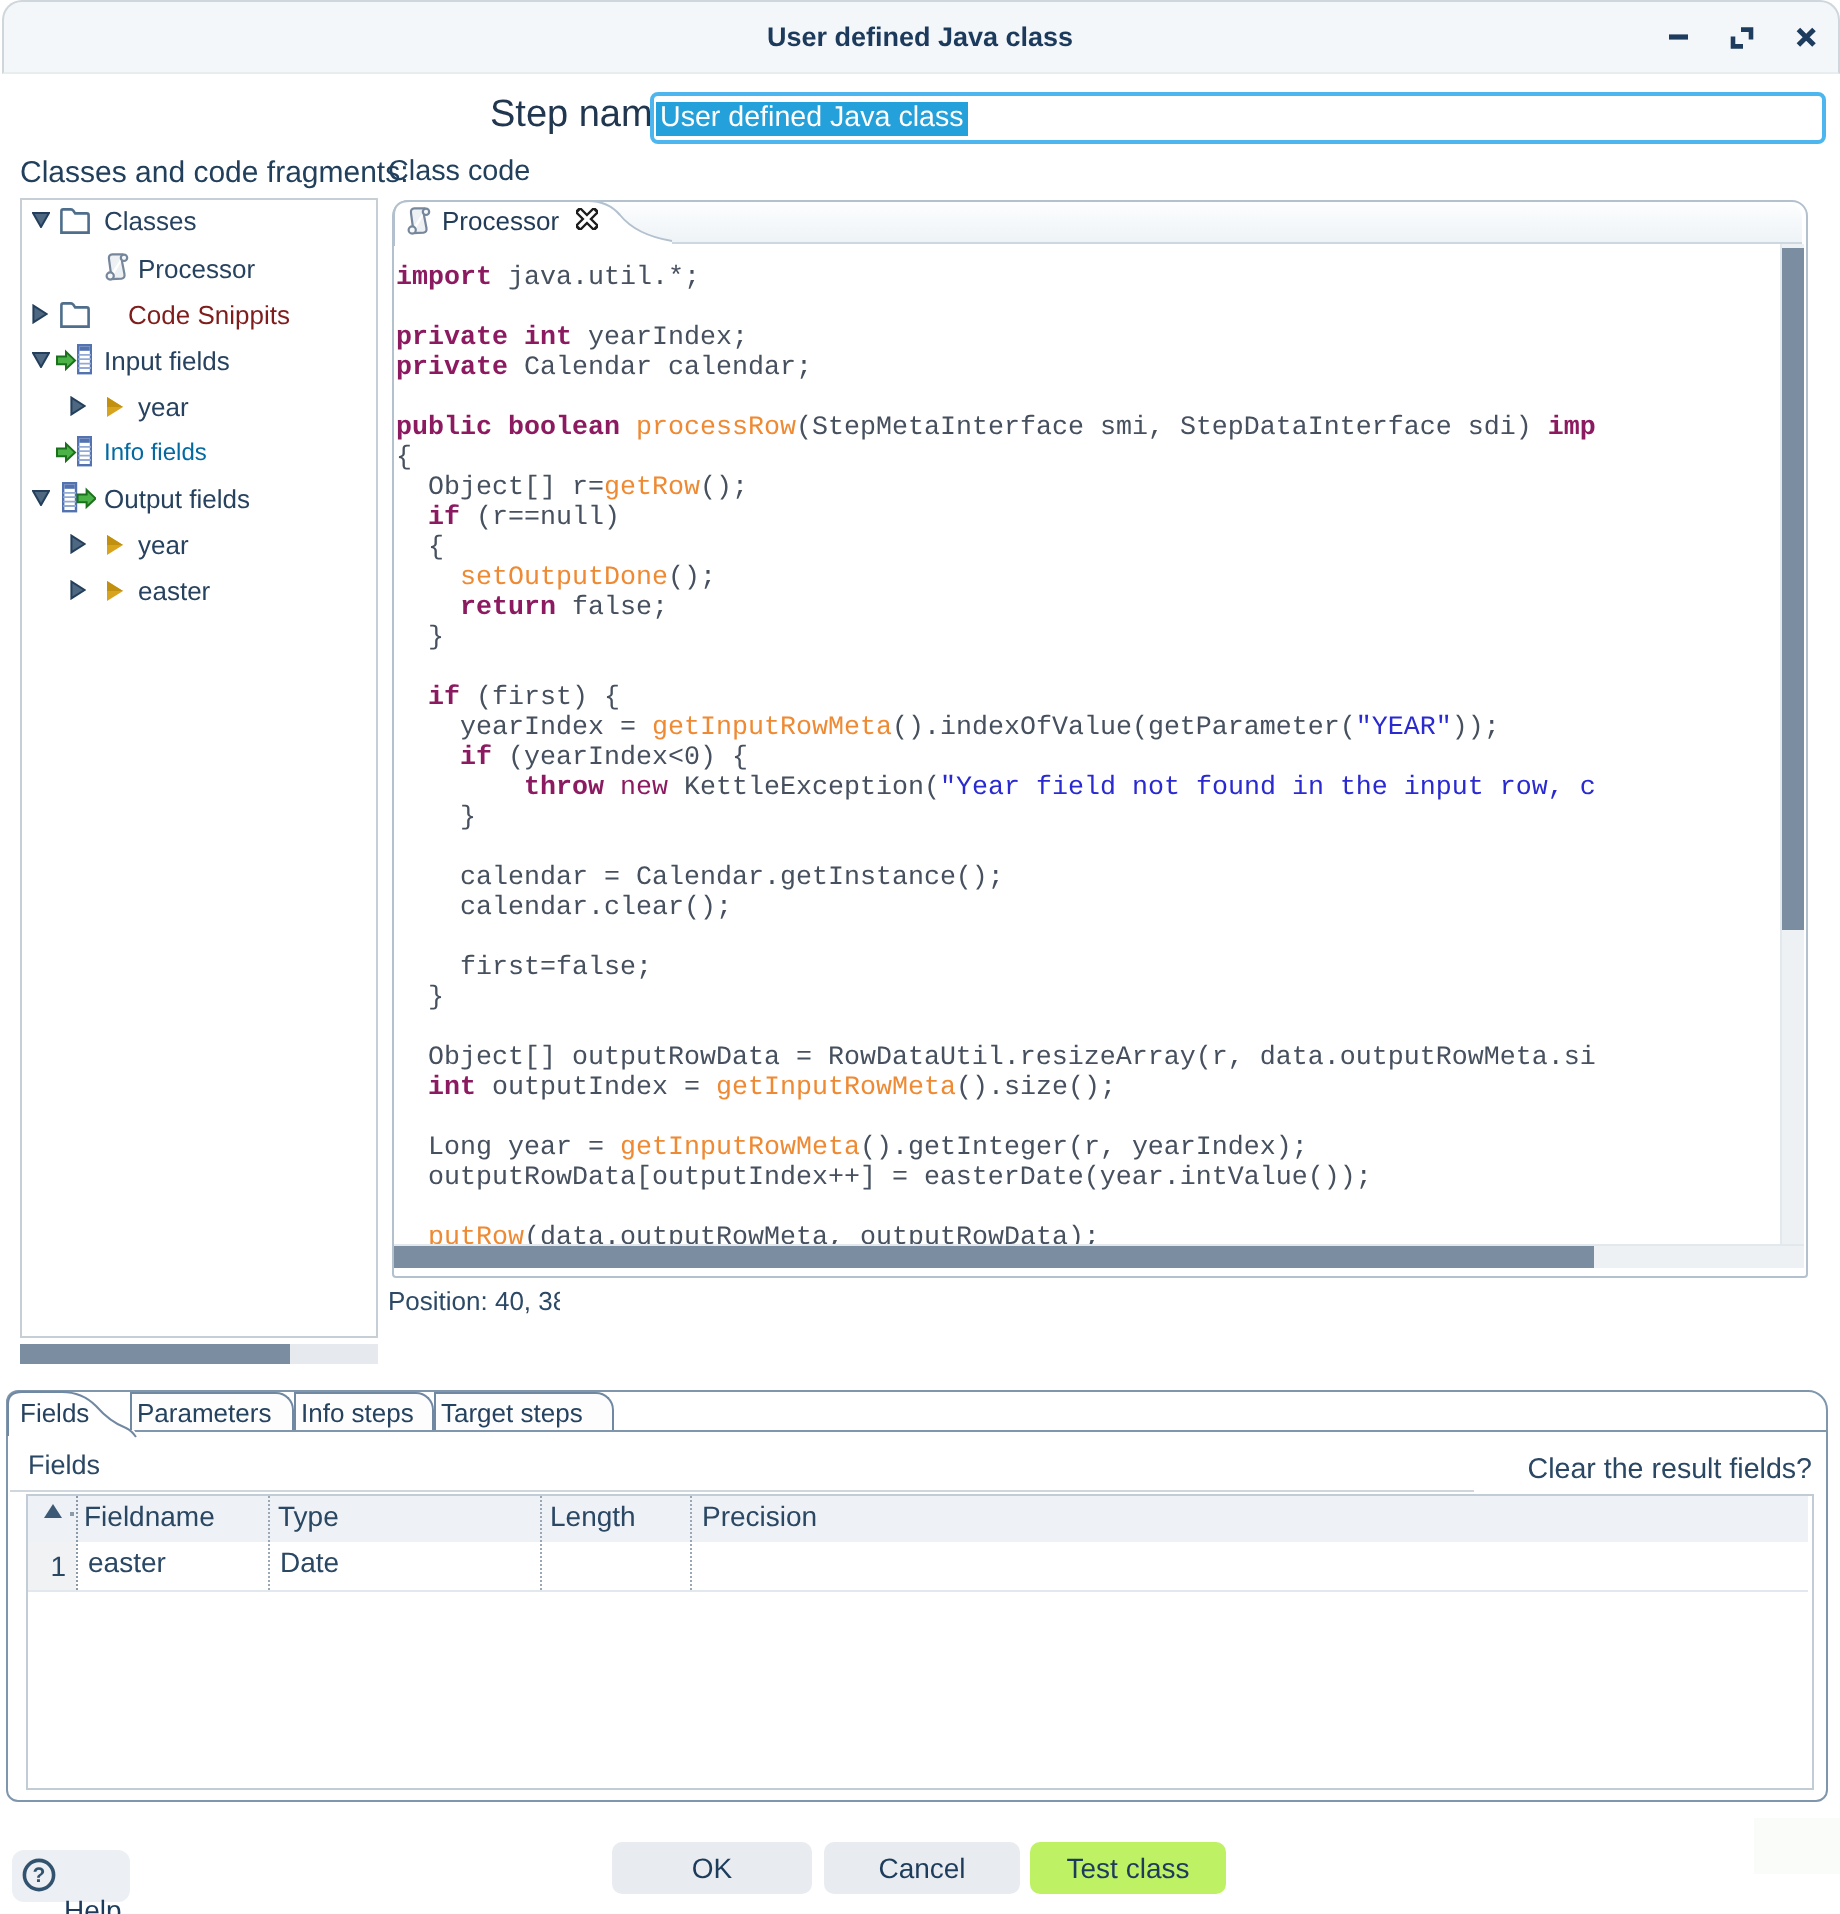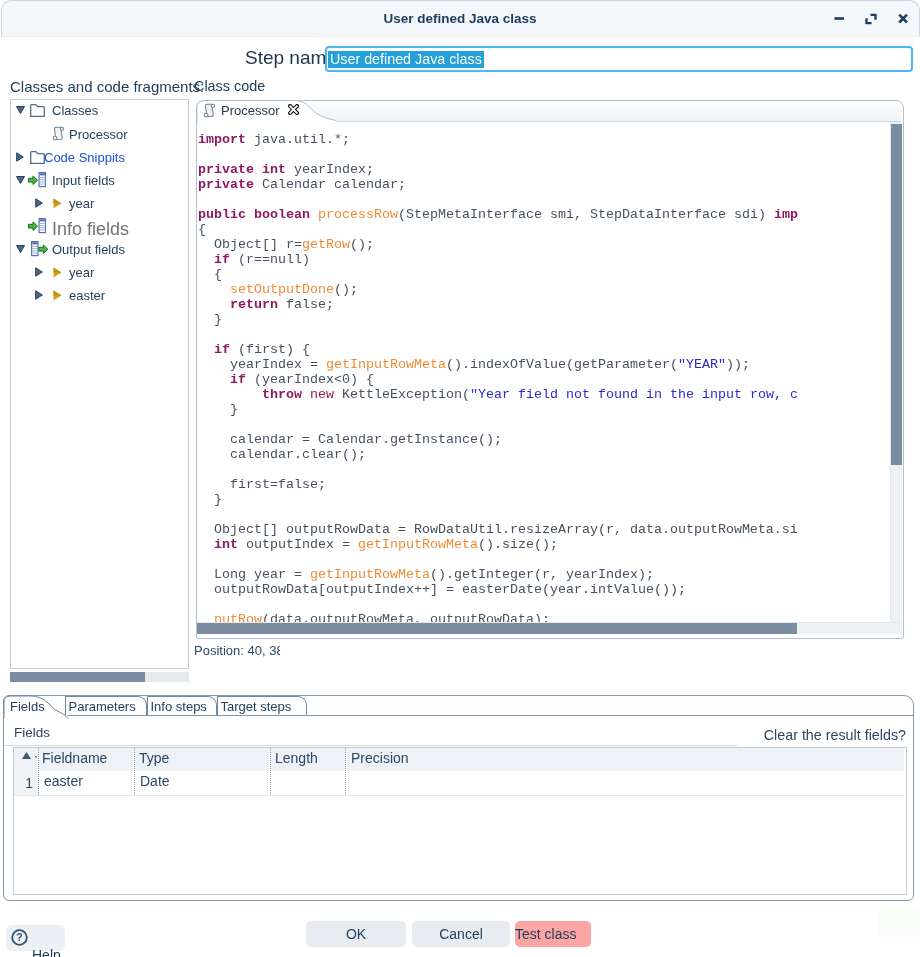--- a/index.html
+++ b/index.html
@@ -42,21 +42,21 @@
       <circle cx="11" cy="2.9" r="1.6" fill="#f6f8fa" stroke="#76879c" stroke-width="1.1"></circle>
       <circle cx="4.1" cy="12" r="1.8" fill="#f6f8fa" stroke="#76879c" stroke-width="1.1"></circle>
     </svg>
     <div class="abs" style="left:69px;top:127px;font-size:13px;color:#27425f;">Processor</div>
     <svg class="abs" style="left:16px;top:152px" width="8" height="10" viewBox="0 0 8 10">
       <path d="M0.7 0.8 L7.3 5 L0.7 9.2 Z" fill="#4d6880" stroke="#243f5c" stroke-width="1"></path>
     </svg>
     <svg class="abs" style="left:30px;top:151px" width="15" height="13" viewBox="0 0 15 13">
       <path d="M0.7 12.3 L0.7 1.6 Q0.7 0.7 1.6 0.7 L5.5 0.7 Q6.2 0.7 6.6 1.3 L7.6 2.7 L13.4 2.7 Q14.3 2.7 14.3 3.6 L14.3 12.3 Z" fill="#ffffff" stroke="#4e6e8c" stroke-width="1.3"></path>
     </svg>
-    <div class="abs" style="left:44px;top:150px;font-size:13px;color:#1d4ed8;">Code Snippits</div>
+    <div class="abs" style="left:64px;top:150px;font-size:13px;color:#7f1d1d;">Code Snippits</div>
     <svg class="abs" style="left:16px;top:176px" width="9" height="8" viewBox="0 0 9 8">
       <path d="M0.5 0.5 L8.5 0.5 L4.5 7.5 Z" fill="#4d6880" stroke="#243f5c" stroke-width="1"></path>
     </svg>
     <svg class="abs" style="left:28px;top:172px" width="18" height="16" viewBox="0 0 18 16">
       <g transform="translate(0,1)">
         <path d="M0.5 5.3 L5 5.3 L5 2.9 L9.5 7.2 L5 11.5 L5 9.1 L0.5 9.1 Z" fill="#4bb247" stroke="#1b701b" stroke-width="1"></path>
       </g>
       <g transform="translate(10.5,0)">
         <rect x="0.6" y="0.6" width="6.4" height="14" fill="#ffffff" stroke="#5272b0" stroke-width="1.2"></rect>
         <rect x="1.2" y="1.2" width="5.2" height="2.2" fill="#5272b0"></rect>
@@ -75,21 +75,21 @@
     <svg class="abs" style="left:28px;top:218px" width="18" height="16" viewBox="0 0 18 16">
       <g transform="translate(0,1)">
         <path d="M0.5 5.3 L5 5.3 L5 2.9 L9.5 7.2 L5 11.5 L5 9.1 L0.5 9.1 Z" fill="#4bb247" stroke="#1b701b" stroke-width="1"></path>
       </g>
       <g transform="translate(10.5,0)">
         <rect x="0.6" y="0.6" width="6.4" height="14" fill="#ffffff" stroke="#5272b0" stroke-width="1.2"></rect>
         <rect x="1.2" y="1.2" width="5.2" height="2.2" fill="#5272b0"></rect>
         <path d="M0.6 5.4 H7 M0.6 7.6 H7 M0.6 9.8 H7 M0.6 12 H7" stroke="#93aad4" stroke-width="0.9"></path>
       </g>
     </svg>
-    <div class="abs" style="left:52px;top:219px;font-size:18px;color:#737373;">Info fields</div>
+    <div class="abs" style="left:52px;top:219px;font-size:12px;color:#0369a1;">Info fields</div>
     <svg class="abs" style="left:16px;top:245px" width="9" height="8" viewBox="0 0 9 8">
       <path d="M0.5 0.5 L8.5 0.5 L4.5 7.5 Z" fill="#4d6880" stroke="#243f5c" stroke-width="1"></path>
     </svg>
     <svg class="abs" style="left:30px;top:241px" width="18" height="16" viewBox="0 0 18 16">
       <g transform="translate(1,0)">
         <rect x="0.6" y="0.6" width="6.4" height="14" fill="#ffffff" stroke="#5272b0" stroke-width="1.2"></rect>
         <rect x="1.2" y="1.2" width="5.2" height="2.2" fill="#5272b0"></rect>
         <path d="M0.6 5.4 H7 M0.6 7.6 H7 M0.6 9.8 H7 M0.6 12 H7" stroke="#93aad4" stroke-width="0.9"></path>
       </g>
       <g transform="translate(8.3,1)">
@@ -230,13 +230,13 @@
 <div class="abs" style="left:877px;top:909px;width:43px;height:28px;background:#fafcfa;"></div>
 <div class="abs" style="left:6px;top:925px;width:59px;height:26px;background:#eceff3;border-radius:6px;"></div>
 <svg class="abs" style="left:11px;top:929px;" width="17" height="17" viewBox="0 0 17 17">
   <circle cx="8.5" cy="8.5" r="7.3" fill="none" stroke="#32536f" stroke-width="1.8"></circle>
   <text x="8.5" y="12" text-anchor="middle" font-family="Liberation Sans" font-size="10.5" font-weight="bold" fill="#32536f">?</text>
 </svg>
 <div class="abs" style="left:32px;top:931px;font-size:14px;color:#1d3c5c;margin-top:16px;">Help</div>
 
 <div class="abs" style="left:306px;top:921px;width:100px;height:26px;background:#e8ecf0;border-radius:5px;line-height:26px;text-align:center;font-size:14px;color:#1d3c5c;">OK</div>
 <div class="abs" style="left:412px;top:921px;width:98px;height:26px;background:#e8ecf0;border-radius:5px;line-height:26px;text-align:center;font-size:14px;color:#1d3c5c;">Cancel</div>
-<div class="abs" style="left:515px;top:921px;width:76px;height:26px;background:#fca5a5;border-radius:5px;line-height:26px;text-align:left;font-size:14px;color:#1d3c5c;">Test class</div>
+<div class="abs" style="left:515px;top:921px;width:98px;height:26px;background:#bef264;border-radius:5px;line-height:26px;text-align:center;font-size:14px;color:#1d3c5c;">Test class</div>
 
 </body></html>

